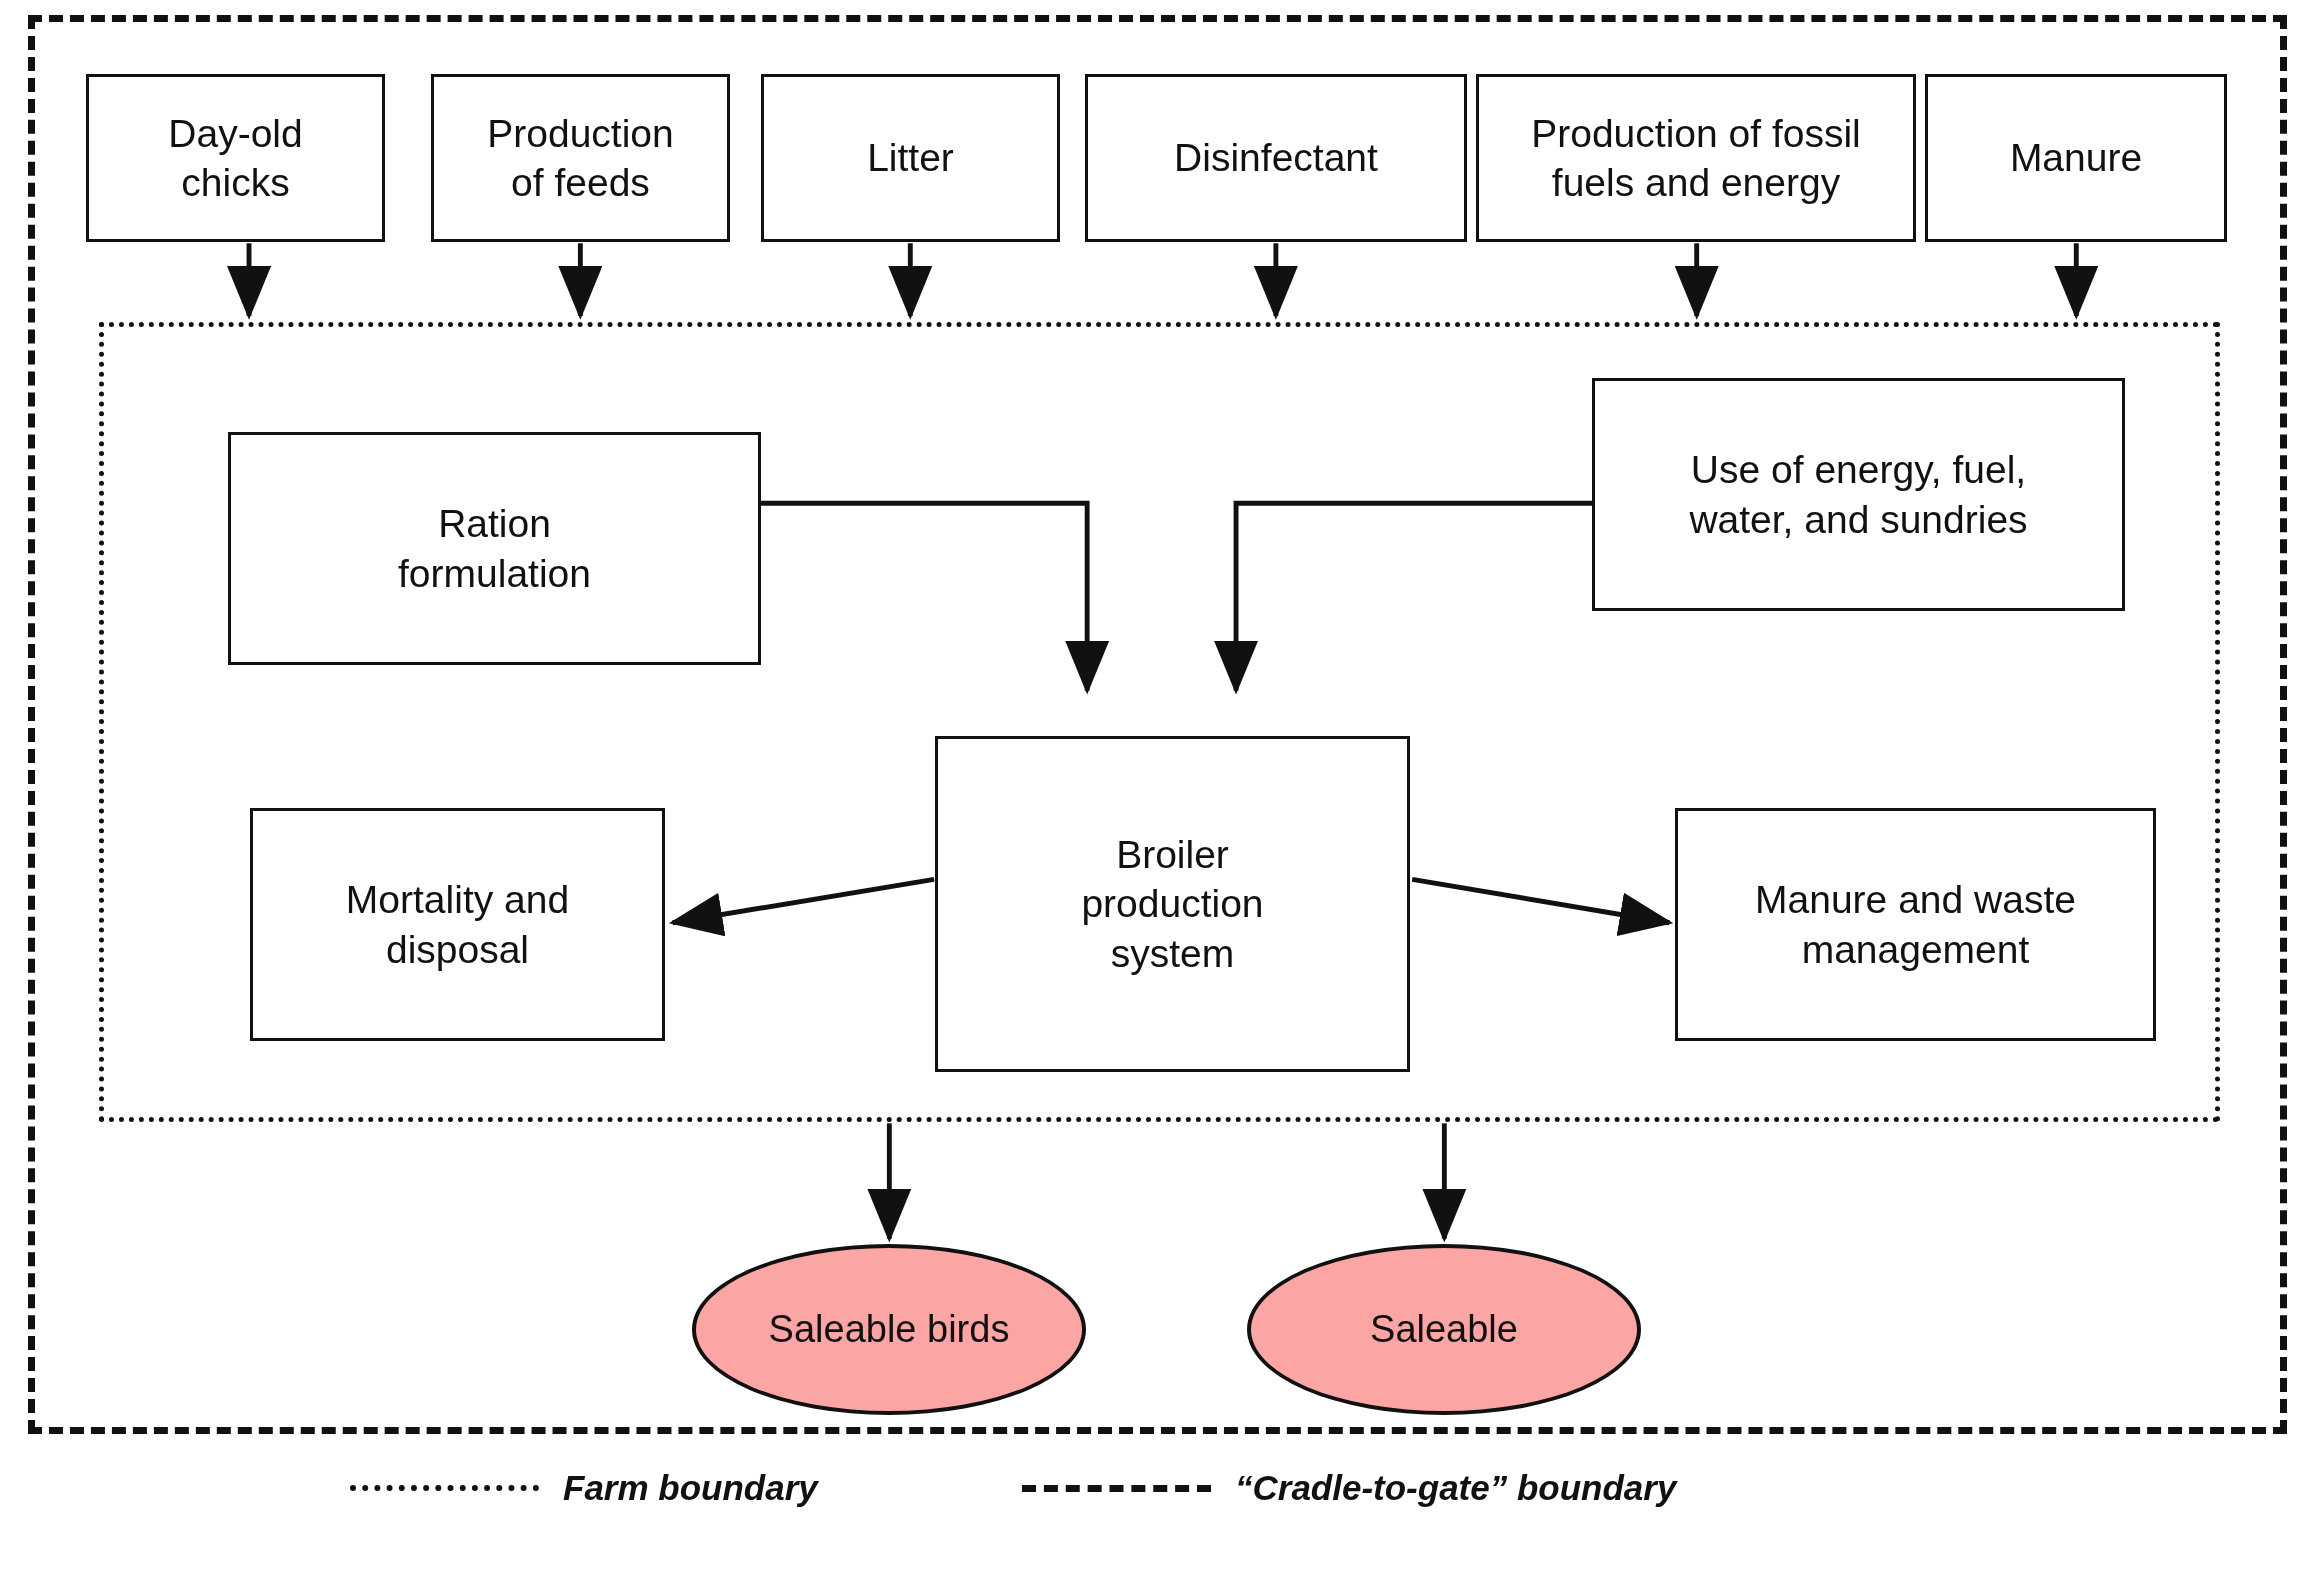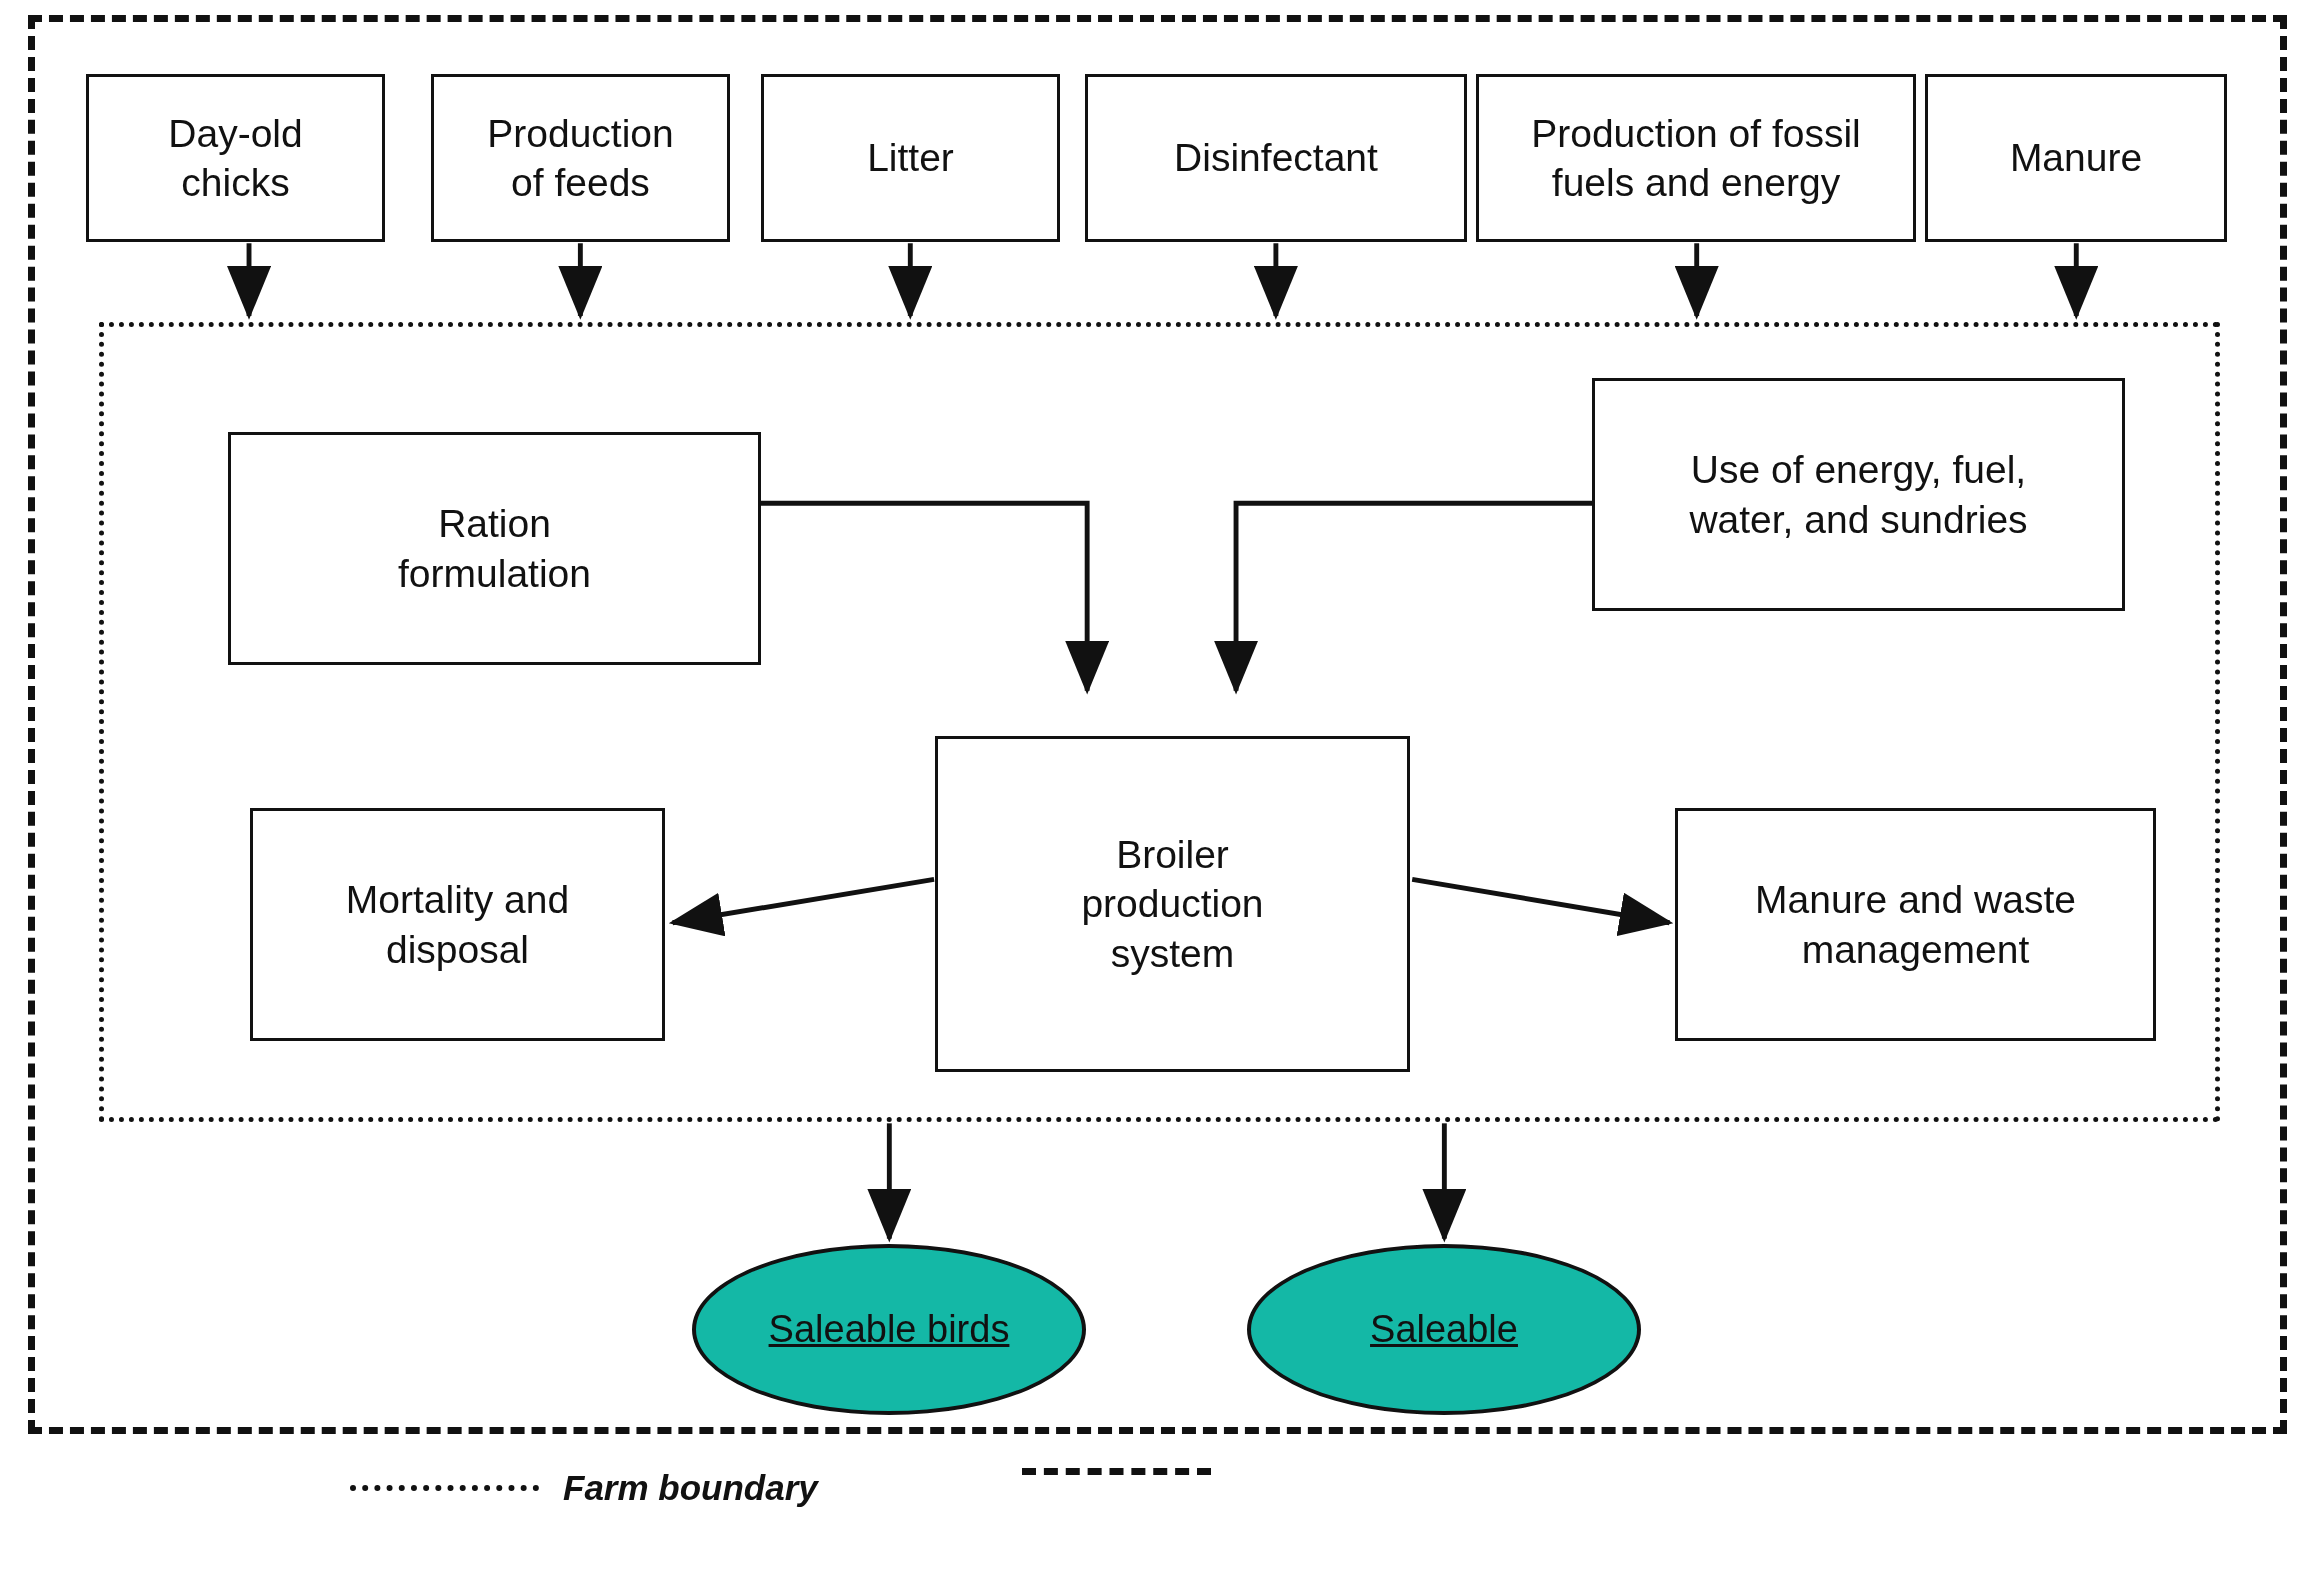--- a/index.html
+++ b/index.html
@@ -36,27 +36,26 @@
     line-height: 1.26;
     color: #111111;
     font-size: 39px;
     padding: 2.8px 7px;
   }
   .ellipse-node {
     position: absolute;
     box-sizing: border-box;
     border: 4.2px solid #111111;
     border-radius: 50%;
-    background: #14b8a6;
+    background: #fca5a5;
     display: flex;
     align-items: center;
     justify-content: center;
     color: #111111;
     font-size: 38px;
-    text-decoration: underline;
   }
   .legend {
     position: absolute;
     display: flex;
     align-items: center;
     color: #111111;
     font-style: italic;
     font-weight: bold;
     font-size: 35px;
     white-space: nowrap;
@@ -147,16 +146,17 @@
 
   <div class="ellipse-node" style="left:692px; top:1244px; width:394px; height:171px;">Saleable birds</div>
   <div class="ellipse-node" style="left:1247px; top:1244px; width:394px; height:171px;">Saleable</div>
 
   <div class="legend" style="left:350px; top:1468px;">
     <span class="legend-swatch sw-dotted"></span>
     <span>Farm boundary</span>
   </div>
   <div class="legend" style="left:1022px; top:1468px;">
     <span class="legend-swatch sw-dashed"></span>
+    <span>“Cradle-to-gate” boundary</span>
   </div>
 
 </div>
 
 
 </body></html>

